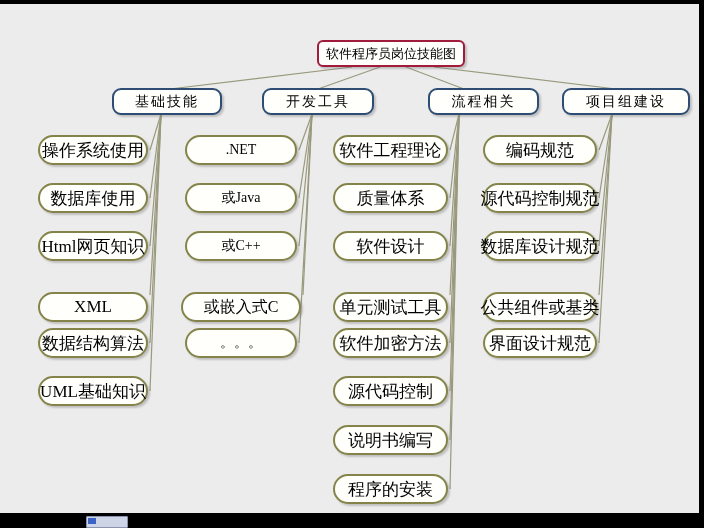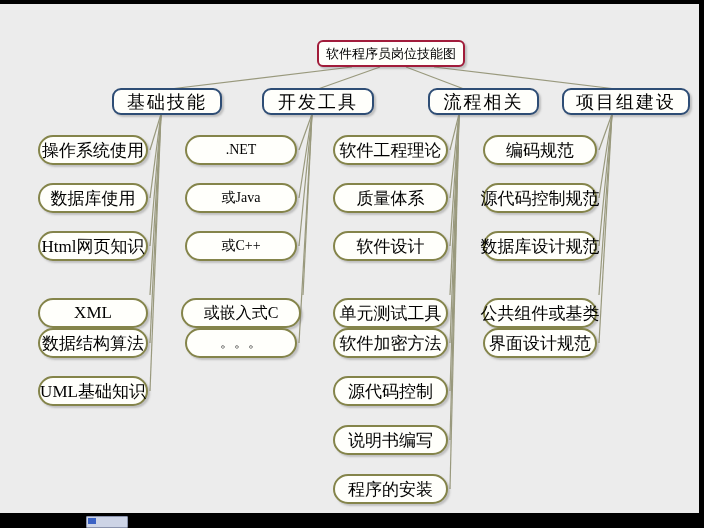--- a/index.html
+++ b/index.html
@@ -35,36 +35,36 @@
     display:flex;align-items:center;justify-content:center;
     background:var(--node-fill);color:#000;white-space:nowrap;
     box-shadow:2px 2px 2px rgba(110,110,110,0.35);
   }
   .root{
     left:317px;top:40px;width:148px;height:27px;
     border:2px solid var(--root-border);border-radius:6px;font-size:13px;
   }
   .branch{
     top:88px;height:27px;border:2px solid var(--branch-border);
-    border-radius:9px;font-size:18px;letter-spacing:2px;
+    border-radius:9px;font-size:14px;letter-spacing:2px;
   }
   .b1{left:112px;width:110px}
   .b2{left:262px;width:112px}
   .b3{left:428px;width:111px}
   .b4{left:562px;width:128px}
   .leaf{
     height:30px;border:2px solid var(--leaf-border);
     border-radius:15px;font-size:17px;
   }
   .c1{left:38px;width:110px}
   .c2{left:185px;width:112px;font-size:14px}
   .c2w{left:181px;width:120px;font-size:16px}
   .c3{left:333px;width:115px}
   .c4{left:483px;width:114px}
-  .r1{top:135px}.r2{top:183px}.r3{top:231px}.r4{top:298px}
+  .r1{top:135px}.r2{top:183px}.r3{top:231px}.r4{top:292px}
   .r5{top:328px}.r6{top:376px}.r7{top:425px}.r8{top:474px}
 </style>
 </head>
 <body>
 
 <svg class="connectors" width="704" height="528">
 
   <line class="conn" x1="352" y1="67" x2="170" y2="89"></line>
   <line class="conn" x1="380" y1="67" x2="318" y2="89"></line>
   <line class="conn" x1="406" y1="67" x2="464" y2="89"></line>

